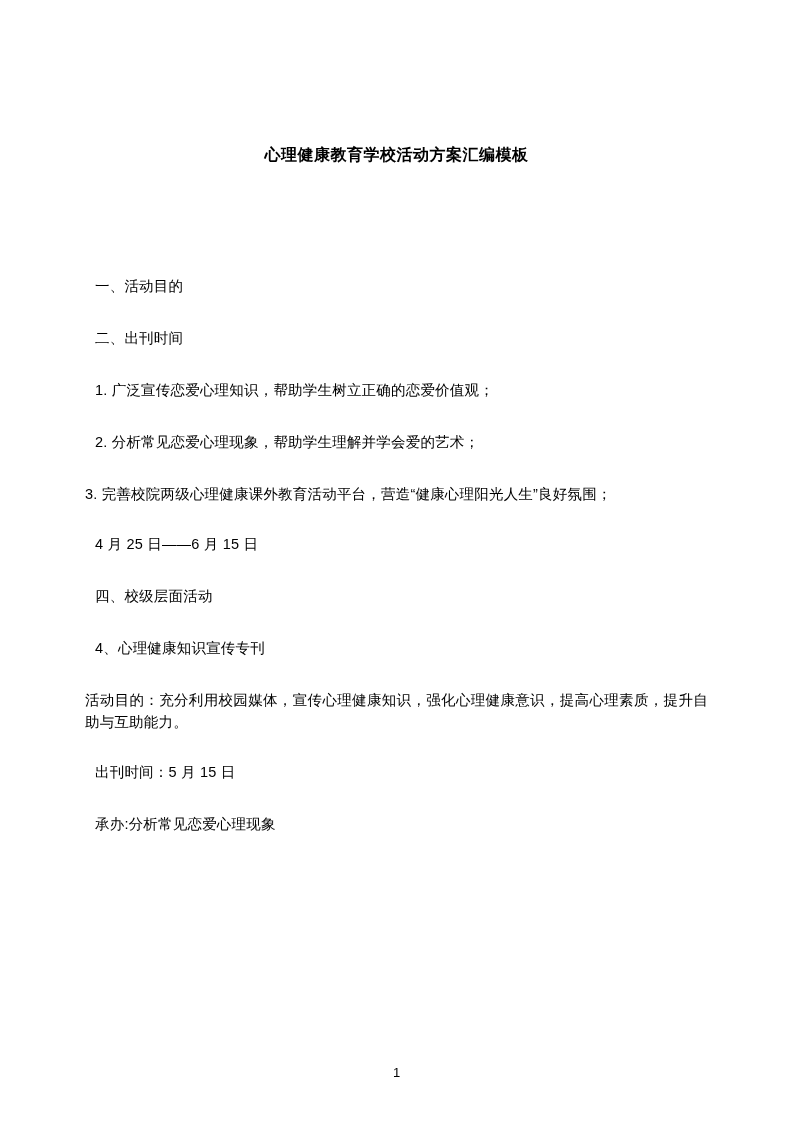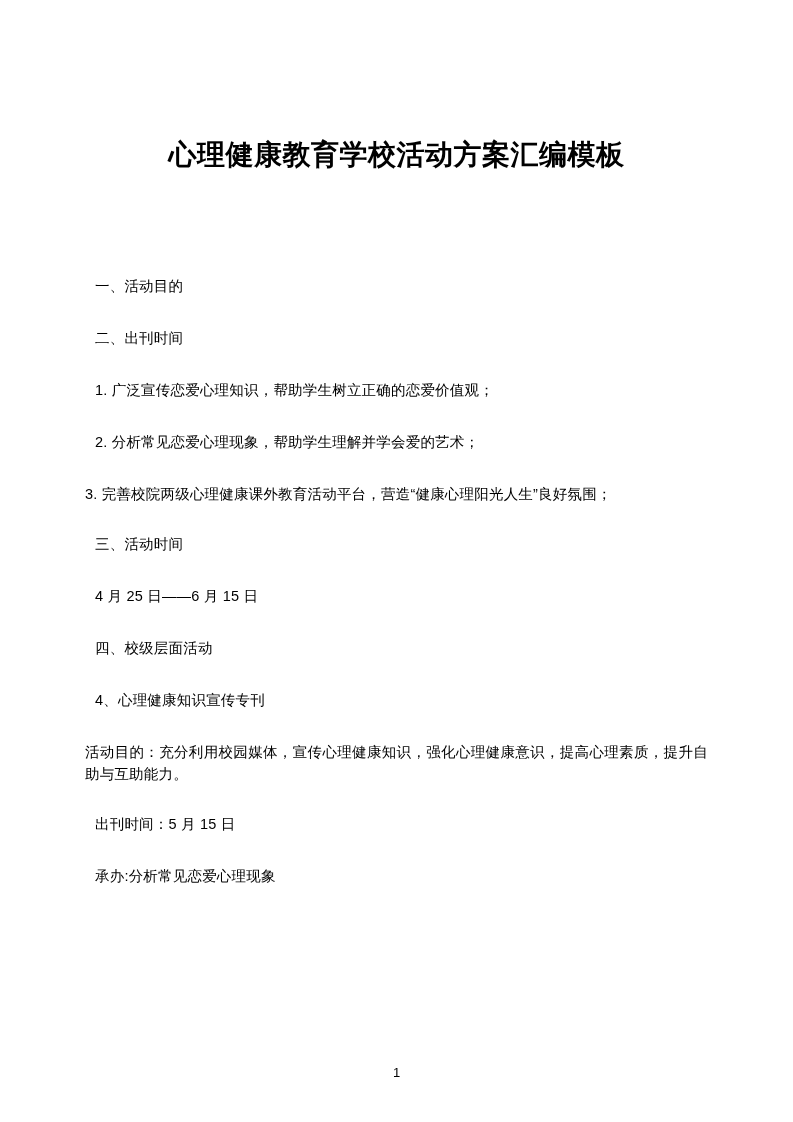--- a/index.html
+++ b/index.html
@@ -23,21 +23,21 @@
   .content {
     position: absolute;
     left: 0;
     right: 0;
     top: 0;
     padding: 0 85px;
     box-sizing: border-box;
   }
   .doc-title {
     text-align: center;
-    font-size: 28px;
+    font-size: 16px;
     font-weight: bold;
     letter-spacing: 0.5px;
     margin: 0;
     padding-top: 140px;
     line-height: 30px;
   }
   .body-block {
     margin-top: 105px;
   }
   p.para {
@@ -73,21 +73,20 @@
 
 <div class="page">
   <div class="content">
     <h1 class="doc-title">心理健康教育学校活动方案汇编模板</h1>
     <div class="body-block">
       <p class="para indent">一、活动目的</p>
       <p class="para indent">二、出刊时间</p>
       <p class="para indent">1. 广泛宣传恋爱心理知识，帮助学生树立正确的恋爱价值观；</p>
       <p class="para indent">2. 分析常见恋爱心理现象，帮助学生理解并学会爱的艺术；</p>
       <p class="para indent2 flow">3. 完善校院两级心理健康课外教育活动平台，营造“健康心理阳光人生”良好氛围；</p>
-      <p class="para indent">三、活动时间</p>
       <p class="para indent">4 月 25 日——6 月 15 日</p>
       <p class="para indent">四、校级层面活动</p>
       <p class="para indent">4、心理健康知识宣传专刊</p>
       <p class="para indent2 flow">活动目的：充分利用校园媒体，宣传心理健康知识，强化心理健康意识，提高心理素质，提升自助与互助能力。</p>
       <p class="para indent">出刊时间：5 月 15 日</p>
       <p class="para indent">承办:分析常见恋爱心理现象</p>
     </div>
   </div>
   <div class="page-number">1</div>
 </div>

